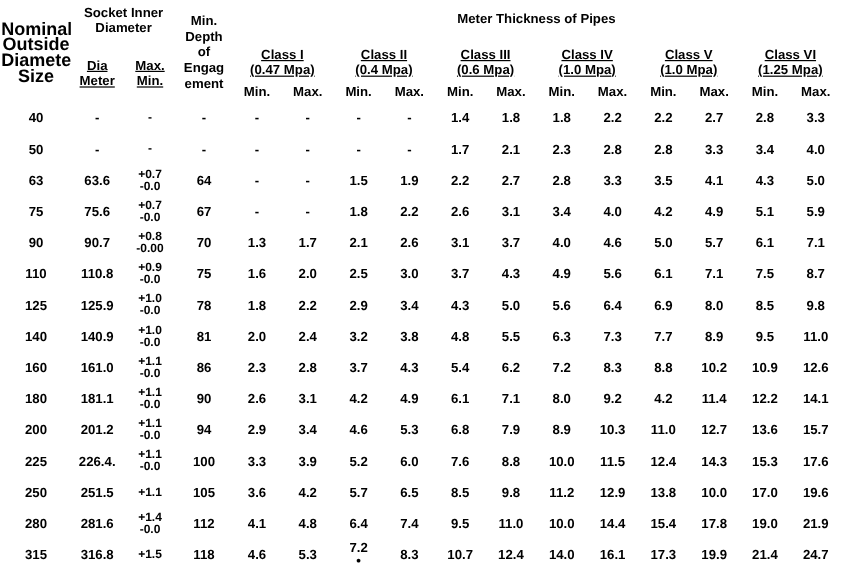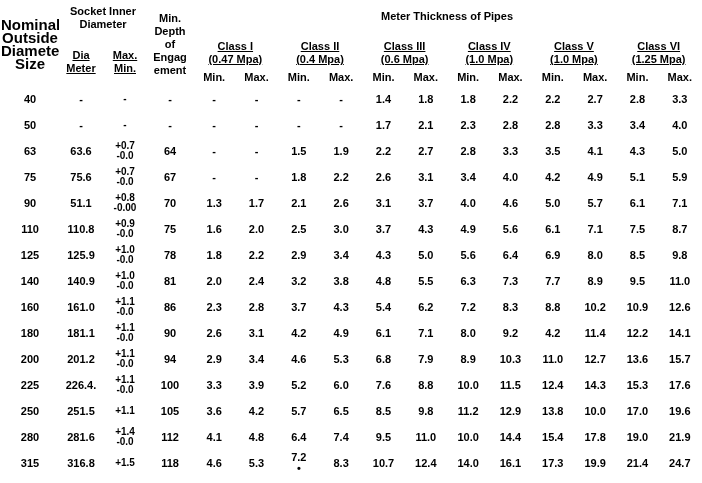--- a/index.html
+++ b/index.html
@@ -163,21 +163,21 @@
           <td class="val">3.1</td>
           <td class="val">3.4</td>
           <td class="val">4.0</td>
           <td class="val">4.2</td>
           <td class="val">4.9</td>
           <td class="val">5.1</td>
           <td class="val">5.9</td>
         </tr>
         <tr>
           <td>90</td>
-          <td>51.1</td>
+          <td>90.7</td>
           <td class="tol">+0.8
 -0.00</td>
           <td>70</td>
           <td class="val">1.3</td>
           <td class="val">1.7</td>
           <td class="val">2.1</td>
           <td class="val">2.6</td>
           <td class="val">3.1</td>
           <td class="val">3.7</td>
           <td class="val">4.0</td>

